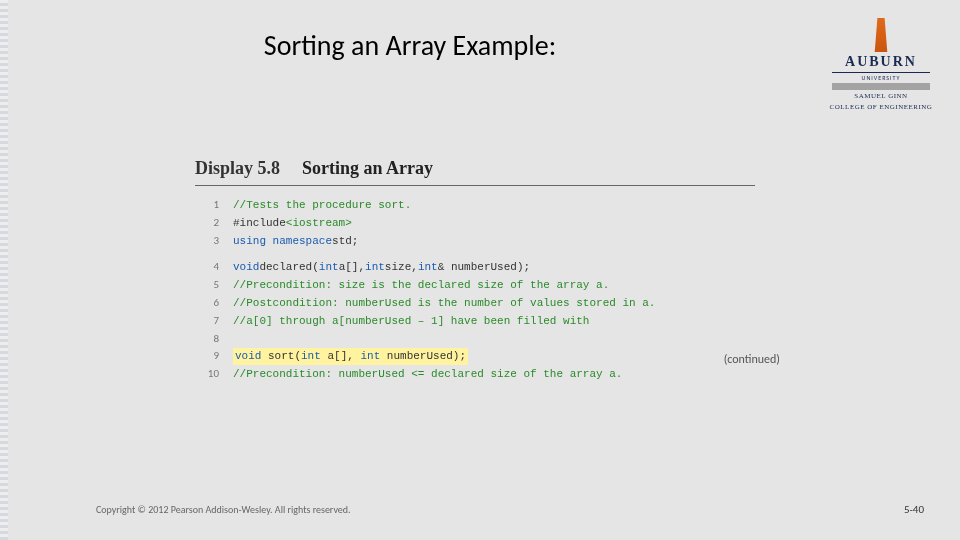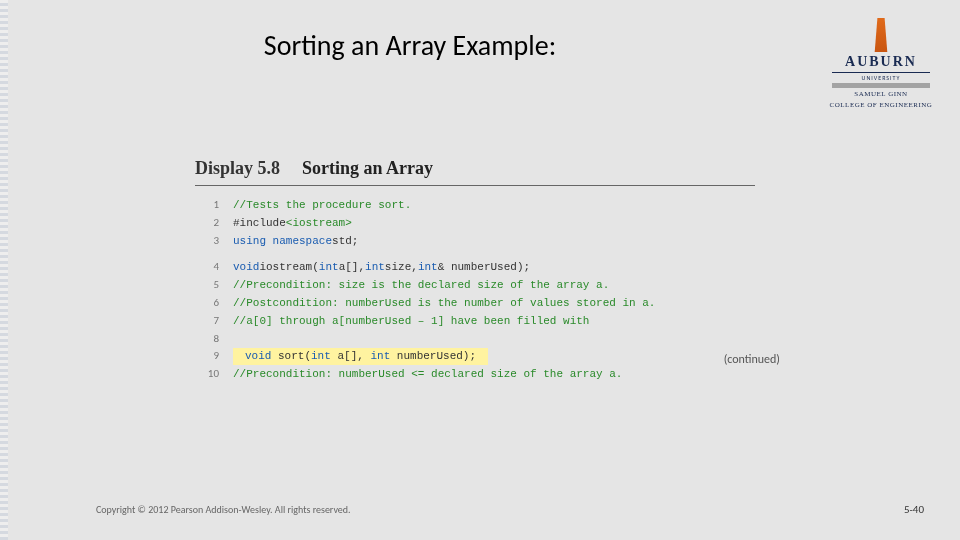--- a/index.html
+++ b/index.html
@@ -16,36 +16,36 @@
   .title-bold { font-weight: 700; color:#000; }
   .title-rest { color:#000; }
 
   .logo { position: absolute; right: 24px; top: 18px; width: 110px; text-align: center; }
   .logo-tower {
     width: 18px; height: 34px; margin: 0 auto 2px;
     background: linear-gradient(#e06a1a,#c95510);
     clip-path: polygon(30% 0,70% 0,85% 100%,15% 100%);
   }
   .logo-word { font-family: Georgia, 'Times New Roman', serif; font-size: 14px; letter-spacing: 2px; color:#1a2b52; font-weight: 600; }
-  .logo-sub1 { font-size:6px; letter-spacing:1px; color:#1a2b52; border-top:1px solid #1a2b52; border-bottom:5px solid #a3a3a3; padding:1px 0; margin:2px 6px; }
+  .logo-sub1 { font-size:6px; letter-spacing:1px; color:#1a2b52; border-top:1px solid #1a2b52; border-bottom:7px solid #a3a3a3; padding:1px 0; margin:2px 6px; }
   .logo-sub2 { font-family: Georgia, serif; font-size:7px; color:#1a2b52; letter-spacing:.5px; margin-top:3px; line-height:1.1; }
 
   .display-block { position: absolute; left: 195px; top: 158px; width: 580px; font-family: Calibri, Arial, sans-serif; }
   .display-header { font-size: 18px; color:#555; display:flex; gap:22px; padding-bottom:6px;font-family:Liberation Serif, serif; }
   .display-header .num { font-weight:700; color:#333; }
   .display-header .ttl { font-weight:700; color:#222; }
   .hr { height:1px; background:#666; width: 560px; margin-bottom:10px; }
 
   .code-row { display:flex; align-items:baseline; font-size:11px; line-height:1.55; font-family: Consolas, 'Courier New', monospace; }
   .ln { width:24px; text-align:right; color:#777; font-family: Calibri, Arial, sans-serif; font-size:11px; margin-right:14px; }
   .c-comment { color:#2a8a2a; }
   .c-kw { color:#1a5cb0; }
   .c-type { color:#1a5cb0; }
   .c-plain { color:#333; }
-  .hl { background:#fff3a0; padding:0 12px; }
+  .hl { background:#fff3a0; padding:0 2px; }
   .gap { height:8px; }
 
   .continued { position:absolute; right: 180px; top: 352px; font-size:12px; color:#555; }
 
   .copyright { position:absolute; left:96px; bottom:24px; font-size:10px; color:#666; }
   .pagenum { position:absolute; right:36px; bottom:24px; font-size:11px; color:#333; }
 </style>
 </head>
 <body>
 
@@ -84,21 +84,21 @@
       <span class="ln">3</span>
       <span class="c-kw">using namespace</span>
         <span class="c-plain"> std;</span>
     </div>
 
     <div class="gap"></div>
 
     <div class="code-row">
       <span class="ln">4</span>
       <span class="c-kw">void</span>
-        <span class="c-plain"> iostream(</span>
+        <span class="c-plain"> declared(</span>
         <span class="c-type">int</span>
         <span class="c-plain"> a[], </span>
         <span class="c-type">int</span>
         <span class="c-plain"> size, </span>
         <span class="c-type">int</span>
         <span class="c-plain">&amp; numberUsed);</span>
     </div>
     <div class="code-row">
       <span class="ln">5</span>
       <span class="c-comment">//Precondition: size is the declared size of the array a.</span>

